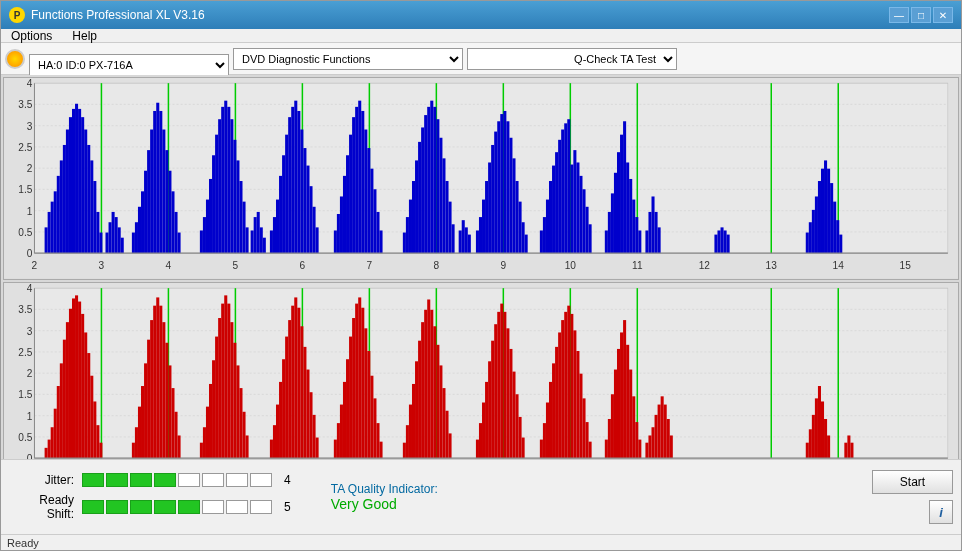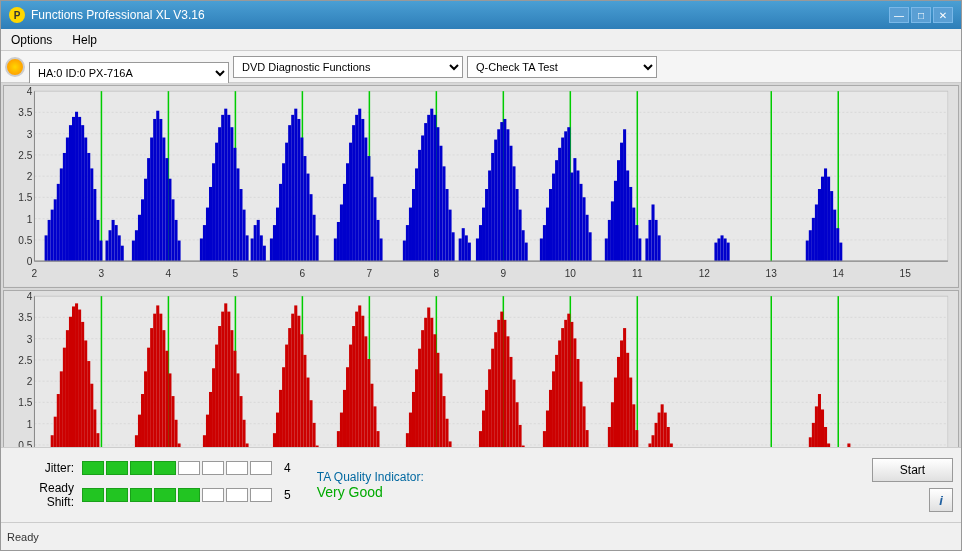--- a/index.html
+++ b/index.html
@@ -64,21 +64,21 @@
       display: flex;
       align-items: center;
       justify-content: center;
     }
     .menu-bar {
       background: #f0f0f0;
       border-bottom: 1px solid #ccc;
       padding: 2px 4px;
       display: flex;
       gap: 8px;
-      height: 22px;
+      height: 14px;
       align-items: center;
       flex-shrink: 0;
     }
     .menu-item {
       padding: 2px 6px;
       cursor: pointer;
       font-size: 12px;
     }
     .toolbar {
       background: #f5f5f5;
@@ -100,21 +100,21 @@
     }
     .toolbar select {
       height: 22px;
       font-size: 11px;
       border: 1px solid #999;
       background: white;
       padding: 0 4px;
     }
     .drive-select { width: 200px; margin-top: 12px; }
     .function-select { width: 230px; }
-    .test-select { width: 190px; }
+    .test-select { width: 210px; text-align: right; }
     .charts-area {
       flex: 1;
       background: #d8d8d8;
       display: flex;
       flex-direction: column;
       padding: 2px;
       gap: 2px;
       overflow: hidden;
     }
     .chart-container {
@@ -126,36 +126,36 @@
     .chart-svg {
       width: 100%;
       height: 100%;
     }
     .status-bar {
       background: #f0f0f0;
       border-top: 1px solid #ccc;
       padding: 2px 6px;
       display: flex;
       align-items: center;
-      height: 28px;
+      height: 16px;
       flex-shrink: 0;
     }
     .status-text {
       font-size: 11px;
       color: #333;
     }
     .bottom-panel {
       background: #f0f0f0;
       border-top: 1px solid #ccc;
       padding: 4px 8px;
       display: flex;
       align-items: center;
       height: 75px;
       flex-shrink: 0;
-      gap: 6px;
+      gap: 20px;
     }
     .metrics-left {
       display: flex;
       flex-direction: column;
       gap: 6px;
     }
     .metric-row {
       display: flex;
       align-items: center;
       gap: 8px;

